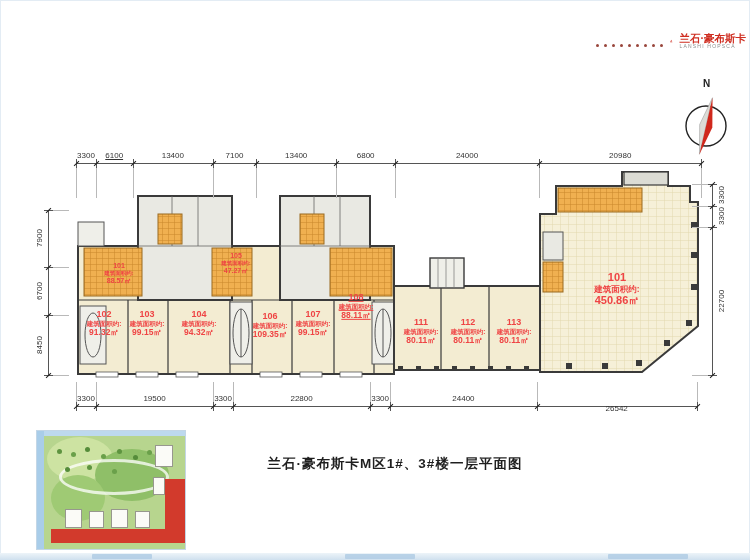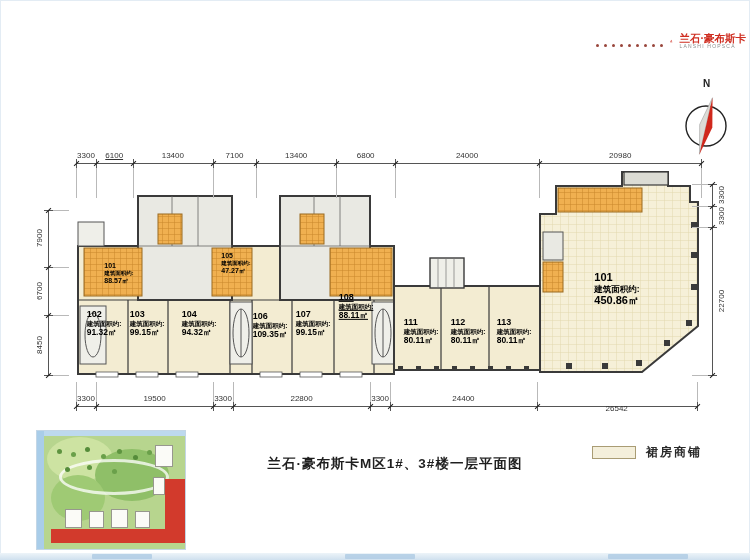--- a/index.html
+++ b/index.html
@@ -24,21 +24,21 @@
   .compass text{font-size:10px;font-weight:bold;fill:#222;}
   
   .dim{position:absolute;}
   .dim-line{position:absolute;left:0;top:0;background:#555;}
   .dim-tick{position:absolute;background:#555;}
   .dim-slash{position:absolute;width:1px;height:7px;background:#222;transform:rotate(45deg);}
   .dim-ext{position:absolute;background:#b9b9b9;}
   .dim-label{position:absolute;width:40px;font-size:8px;color:#333;text-align:center;white-space:nowrap;}
   .dim-label.rot{transform:rotate(-90deg);height:10px;line-height:10px;}
   
-  .unit{position:absolute;transform:translate(-50%,-50%);text-align:left;color:#000000;
+  .unit{position:absolute;transform:translate(-50%,-50%);text-align:center;color:#ef4444;
         font-weight:bold;line-height:1.18;white-space:nowrap;}
   .unit .uid{font-size:9px;}
   .unit .uline{font-size:6.5px;}
   .unit .uarea{font-size:8.5px;}
   .unit.small .uid{font-size:7px;}
   .unit.small .uline{font-size:5.5px;}
   .unit.small .uarea{font-size:7px;}
   .unit.large .uid{font-size:11px;}
   .unit.large .uline{font-size:8.5px;}
   .unit.large .uarea{font-size:11px;}
@@ -246,24 +246,20 @@
     </div>
     <div class="unit large" style="left: 617px; top: 289px;">
       <div class="uid">101</div>
       <div class="uline">建筑面积约:</div>
       <div class="uarea">450.86㎡</div>
     </div>
   </div>
 
 <div class="abs plan-title">兰石·豪布斯卡M区1#、3#楼一层平面图</div>
 <div class="abs legend">
-    <div class="legend-row">
-      <span class="legend-swatch" style="background: rgb(244, 239, 219);"></span>
-      <span class="legend-label">裙房商铺</span>
-    </div>
   </div>
 
 <div class="abs siteplan">
   <div class="sp sp-water-top"></div>
   <div class="sp sp-water-left"></div>
   <div class="sp sp-blob" style="left:10px;top:6px;width:66px;height:44px;background:#cde3a2"></div>
   <div class="sp sp-blob" style="left:58px;top:18px;width:74px;height:52px;background:#8fbf68"></div>
   <div class="sp sp-blob" style="left:14px;top:44px;width:54px;height:46px;background:#9fca74"></div>
   <div class="sp sp-path" style="left:22px;top:28px;width:104px;height:30px"></div>
   <div class="sp sp-tree" style="left:20px;top:18px"></div>

